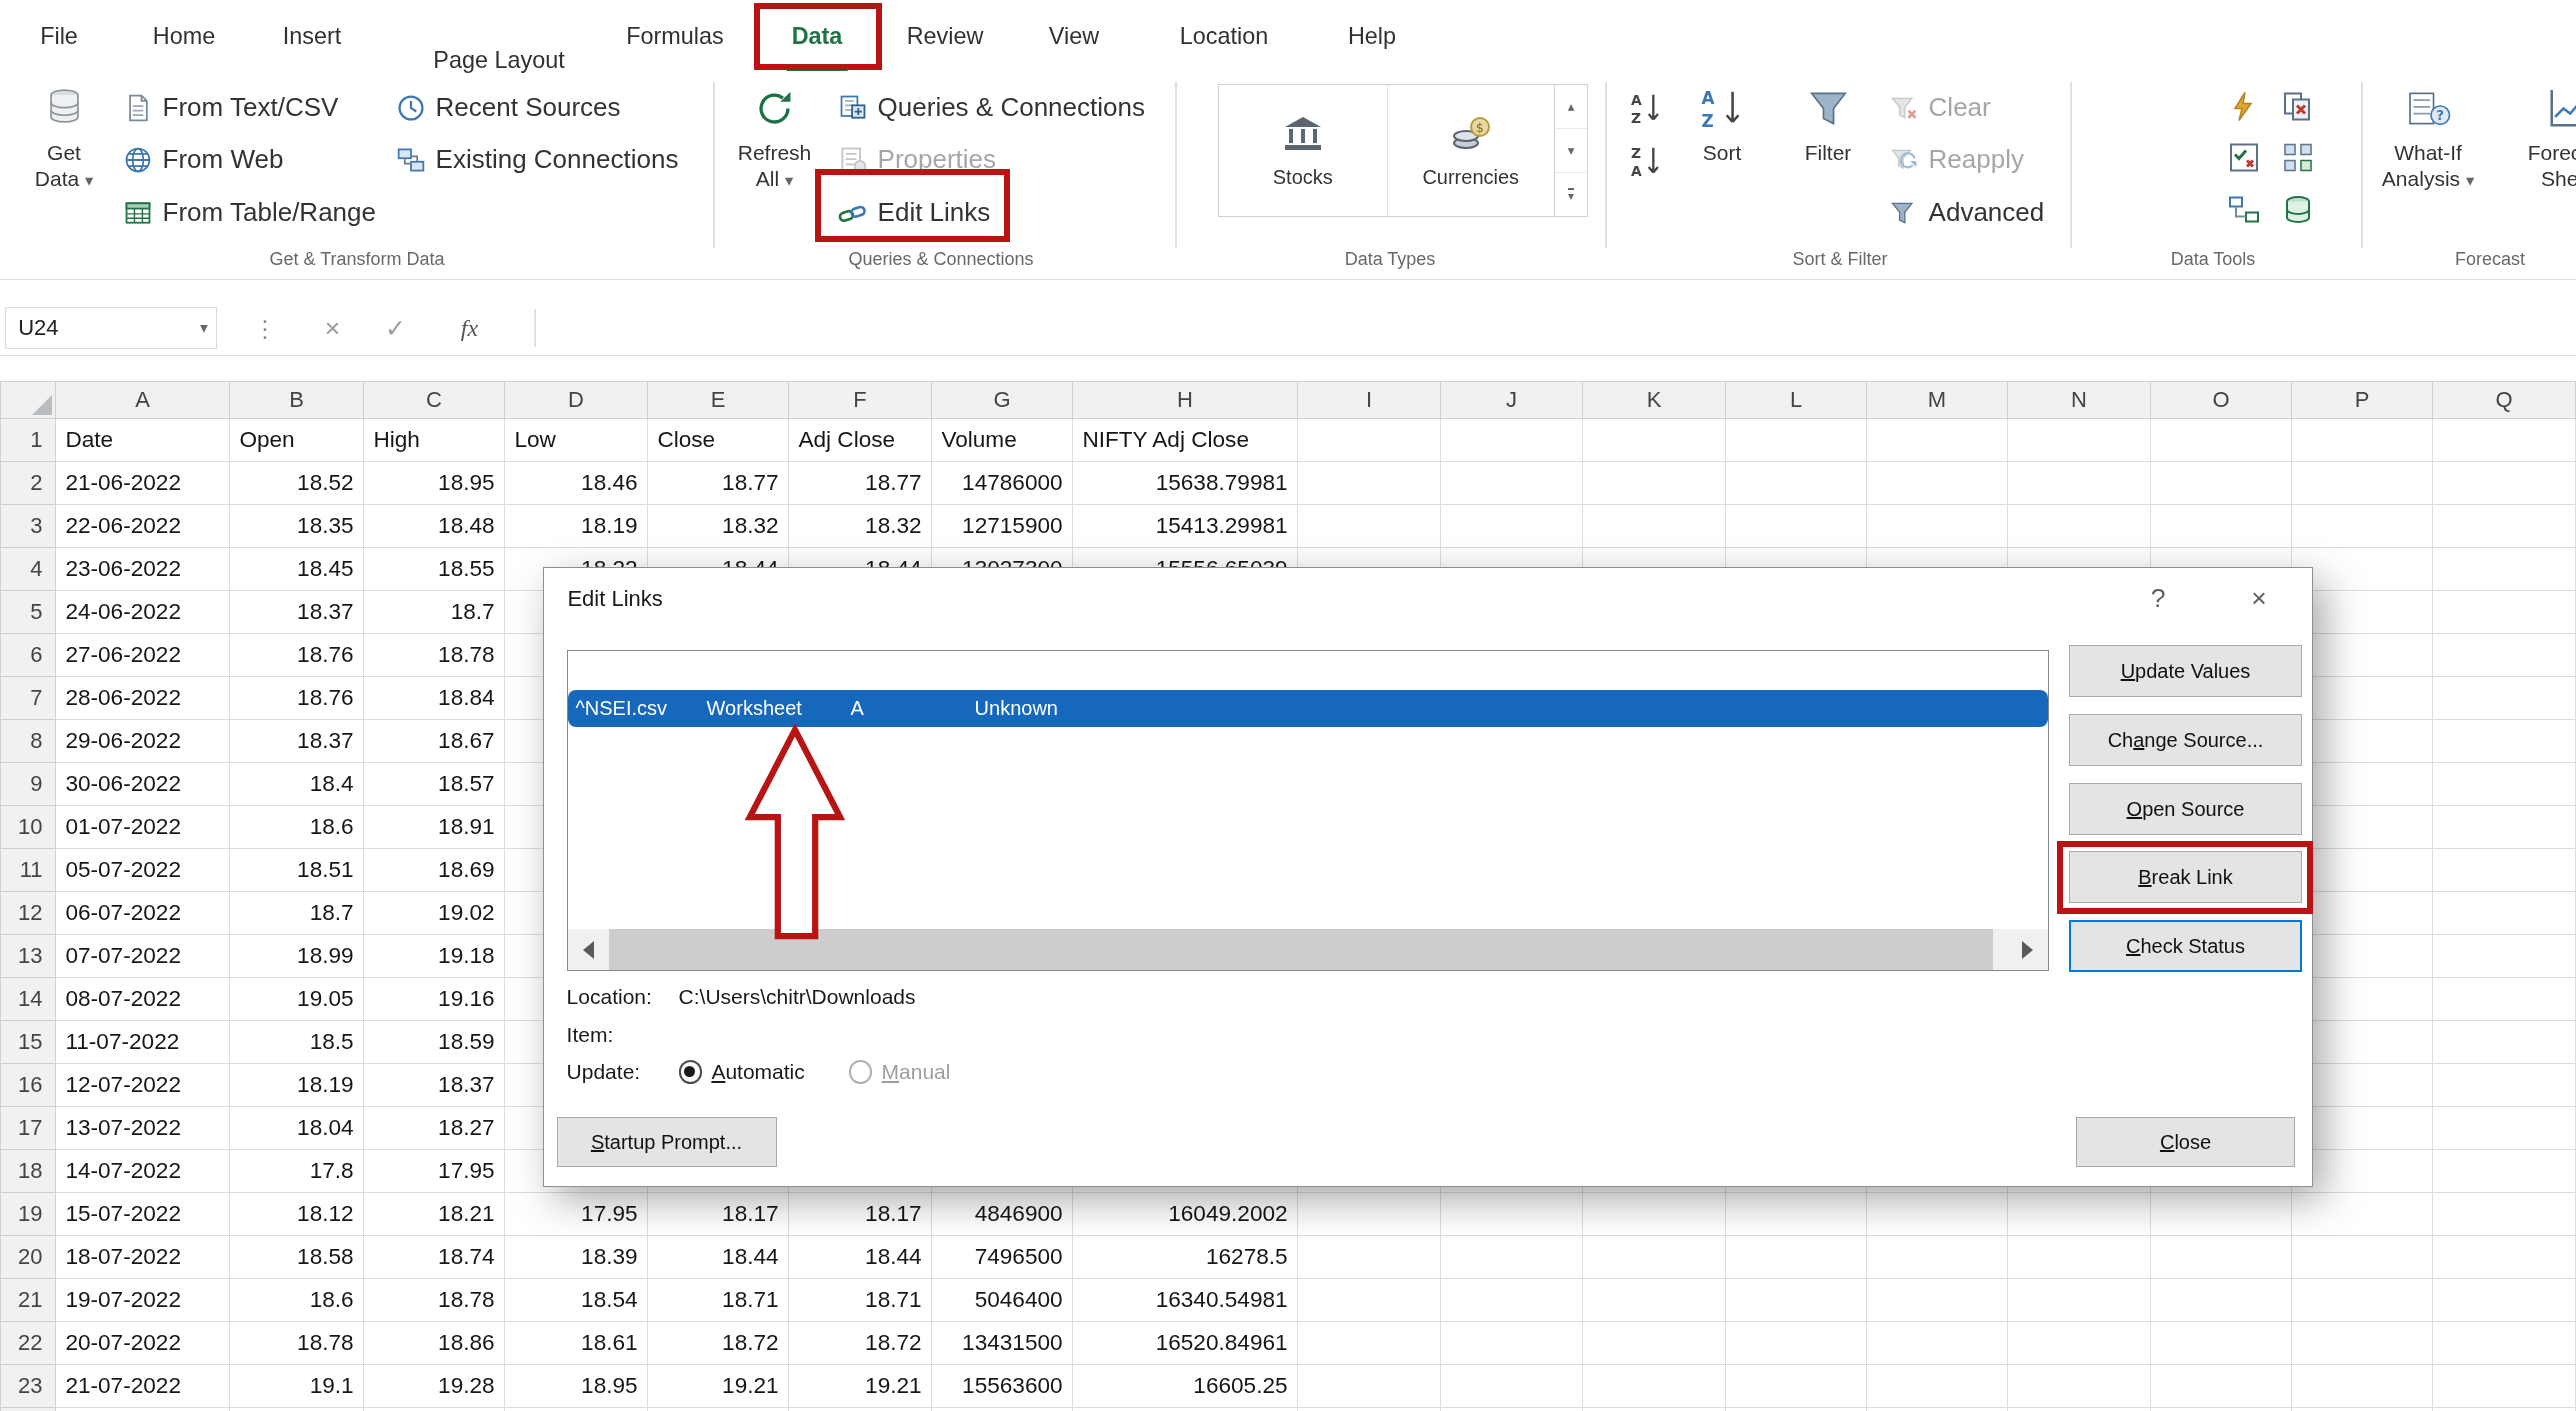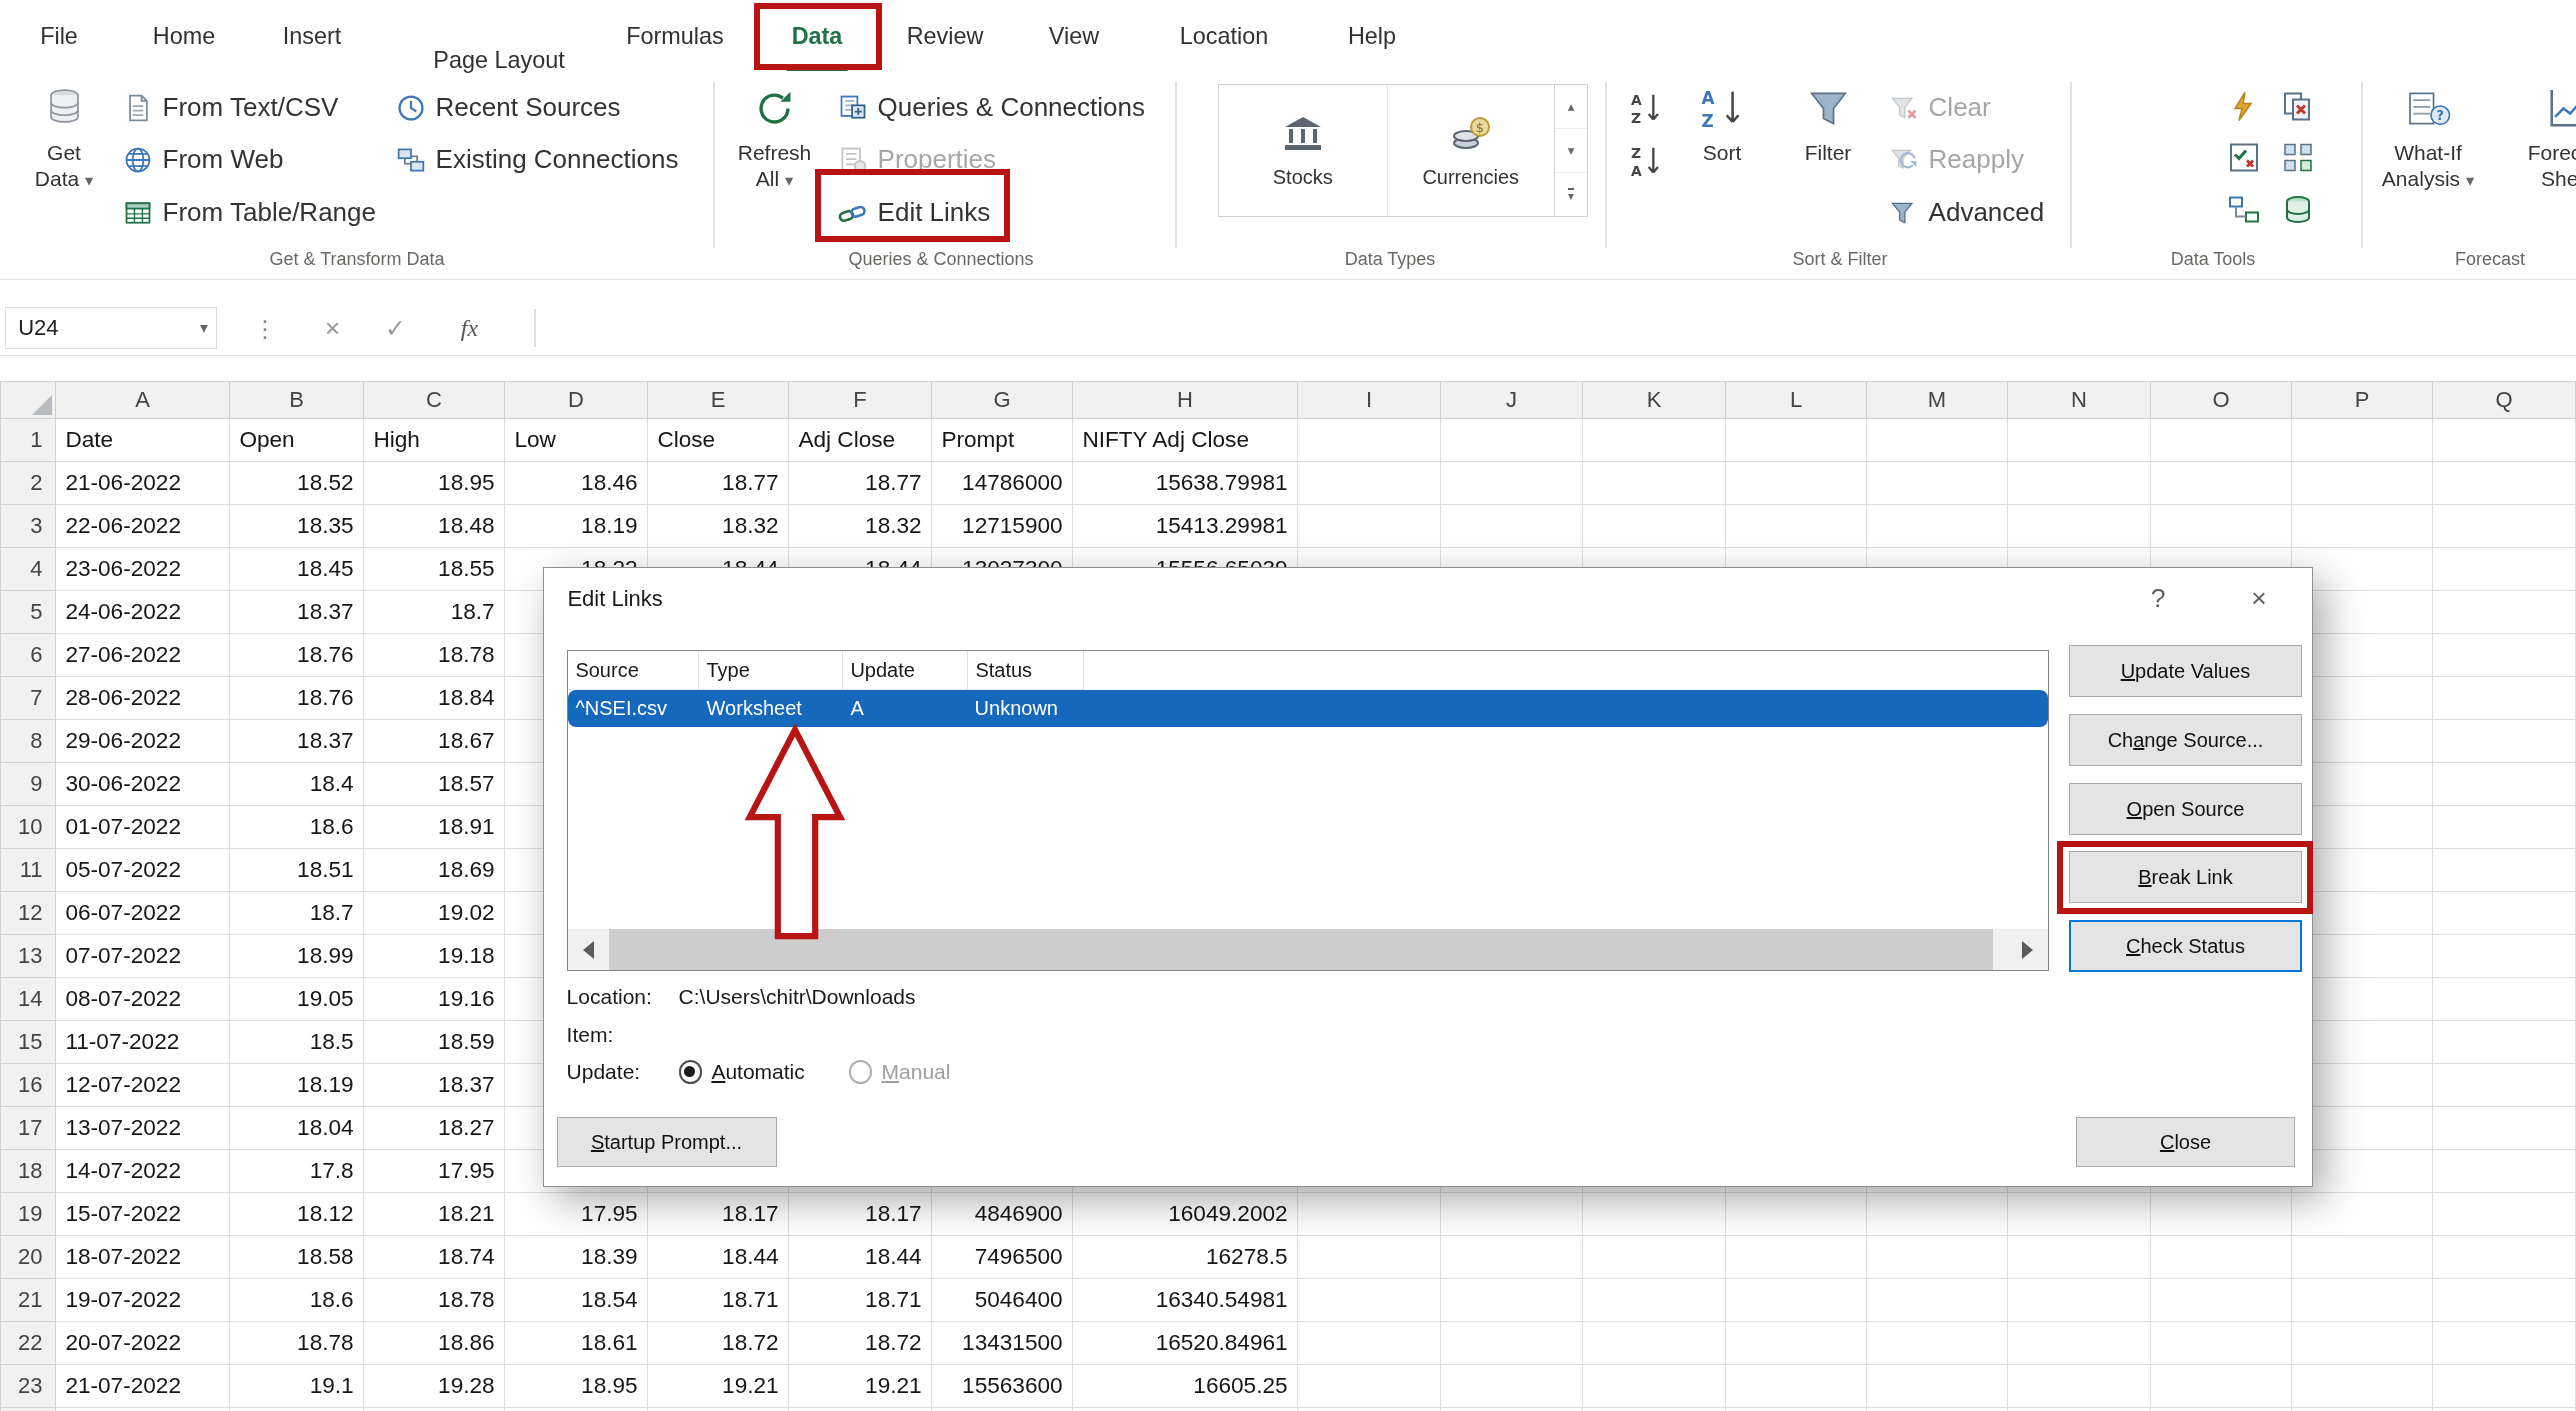--- a/index.html
+++ b/index.html
@@ -463,21 +463,21 @@
         </thead>
       <tbody>
           <tr>
             <th>1</th>
             <td>Date</td>
             <td>Open</td>
             <td>High</td>
             <td>Low</td>
             <td>Close</td>
             <td>Adj Close</td>
-            <td>Prompt</td>
+            <td>Volume</td>
             <td>NIFTY Adj Close</td>
             <td></td>
             <td></td>
             <td></td>
             <td></td>
             <td></td>
             <td></td>
             <td></td>
             <td></td>
             <td></td>
@@ -951,26 +951,20 @@
       <div class="dtitle">Edit Links</div>
       <div class="dhelp">
           <span>?</span>
         </div>
       <div class="dclose">
           <span>×</span>
         </div>
     </div>
 
     <div class="listbox">
-      <div class="lheader">
-        <div class="lh lh0">Source</div>
-        <div class="lh lh1">Type</div>
-        <div class="lh lh2">Update</div>
-        <div class="lh lh3">Status</div>
-      </div>
       <div class="lrows">
           <div class="lrow sel">
             <span class="lc lc0">^NSEI.csv</span>
             <span class="lc lc1">Worksheet</span>
             <span class="lc lc2">A</span>
             <span class="lc lc3">Unknown</span>
           </div>
         </div>
       <div class="lscroll">
         <div class="sarrow">

